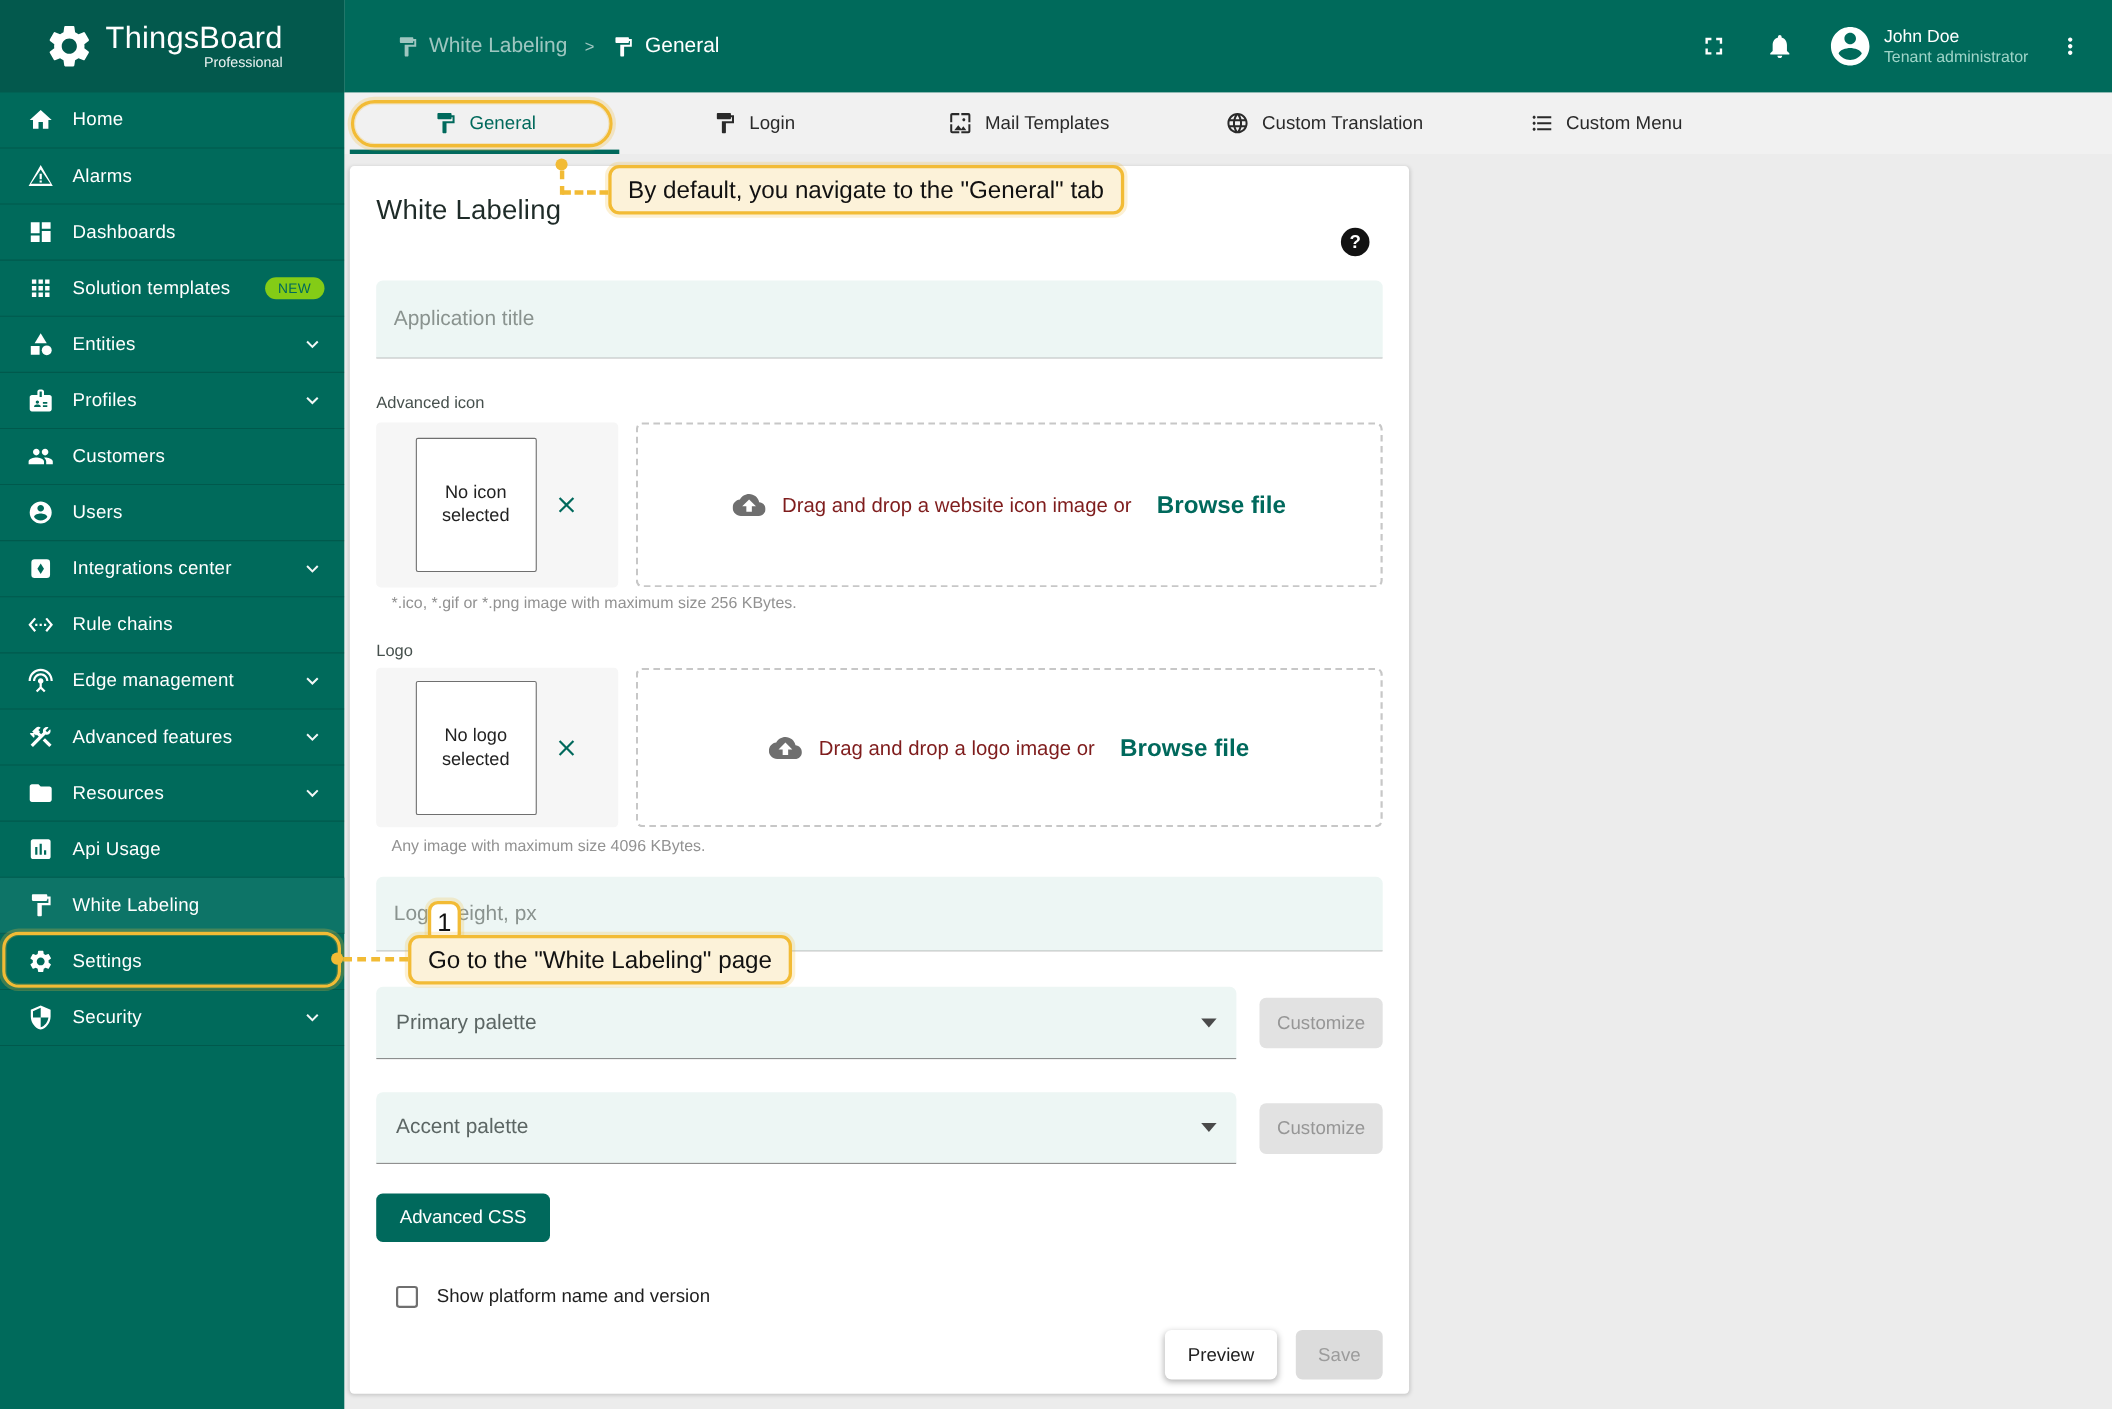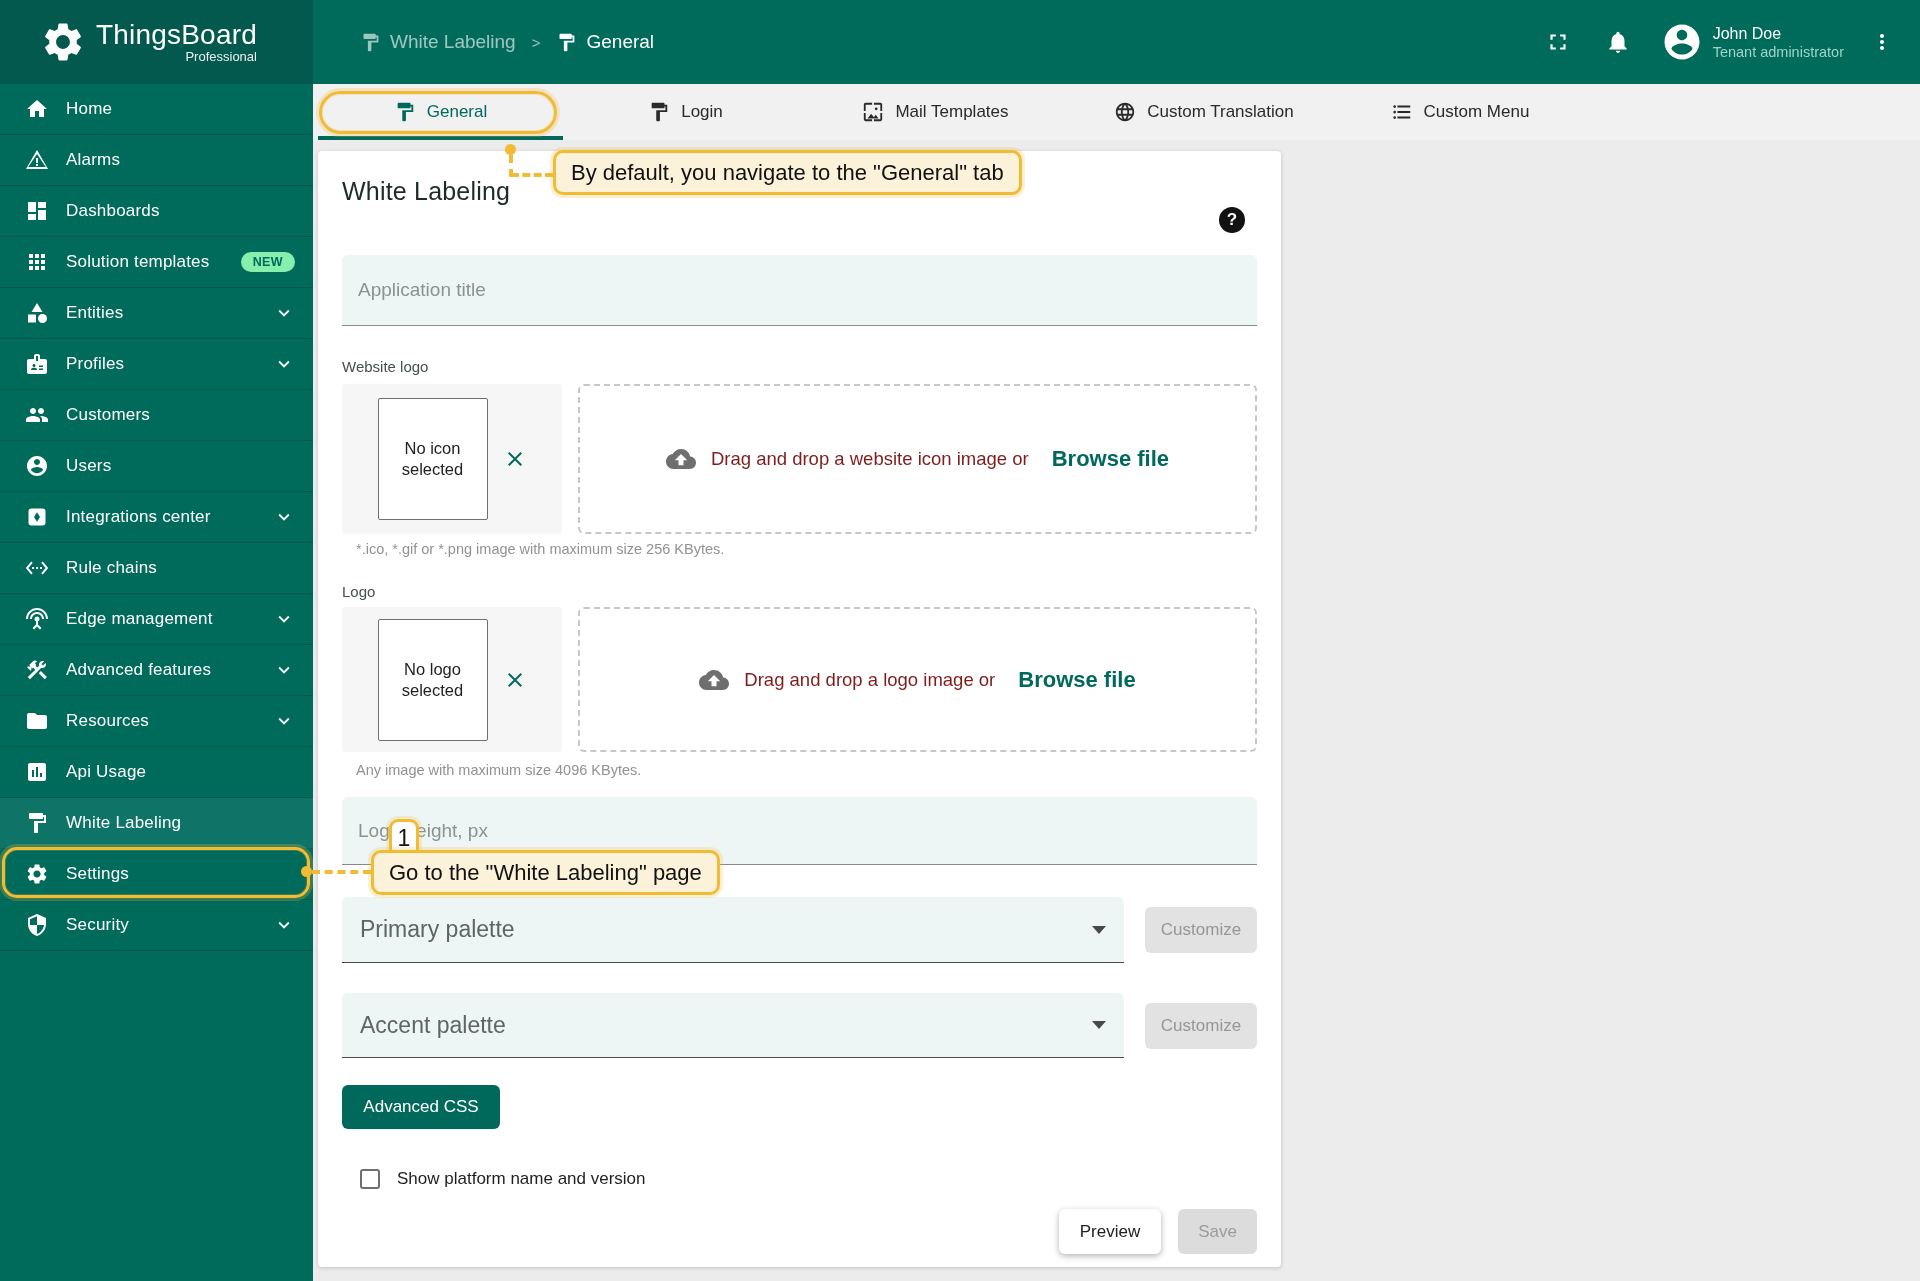--- a/index.html
+++ b/index.html
@@ -10,21 +10,21 @@
   .sidebar { position:absolute; left:0; top:0; width:313px; height:1281px; background:#006a5b; z-index:5; }
   .logo-block { height:84px; background:#03594d; display:flex; align-items:center; padding-left:40px; }
   .logo-gear { width:46px; height:46px; color:#fff; }
   .logo-text { margin-left:10px; display:flex; flex-direction:column; align-items:flex-end;justify-content:center; }
   .brand { color:#fff; font-size:28px; font-weight:500; letter-spacing:.2px; line-height:30px; }
   .brand-sub { color:rgba(255,255,255,.92); font-size:13px; margin-top:-1px; }
   .nav-item { position:relative; height:51px; display:flex; align-items:center; padding:0 18px 0 25px; color:#fff; cursor:pointer; border-bottom:1px solid rgba(0,0,0,.16); }
   .nav-item .ic { width:24px; height:24px; }
   .nav-label { margin-left:17px; font-size:17px; font-weight:500; letter-spacing:.2px; }
   .nav-chevron { margin-left:auto; width:22px; height:22px; opacity:.95; }
-  .nav-badge { margin-left:auto; background:#86efac; color:#00695c; font-size:12.5px; font-weight:700; padding:3px 12px; border-radius:12px; letter-spacing:.4px; }
+  .nav-badge { margin-left:auto; background:#84cc16; color:#00695c; font-size:12.5px; font-weight:400; padding:3px 12px; border-radius:12px; letter-spacing:.4px; }
   .nav-item.active { background:#0d7467; }
 
   
   .topbar { position:absolute; left:313px; top:0; width:1607px; height:84px; background:#006a5b; display:flex; align-items:center; z-index:4; }
   .breadcrumb { display:flex; align-items:center; margin-left:47px; font-size:19px; }
   .crumb { display:flex; align-items:center; gap:9px; }
   .crumb .ic { width:21px; height:21px; }
   .crumb-muted { color:rgba(255,255,255,.62); }
   .crumb-sep { color:rgba(255,255,255,.62); font-size:15px; margin:0 16px; }
   .crumb-active { color:#fff; }
@@ -64,21 +64,21 @@
   .drop-zone { flex:1; border:2px dashed #c7c7c7; border-radius:6px; display:flex; align-items:center; justify-content:center; gap:15px; }
   .cloud-icon { width:30px; height:30px; color:#6f6f6f; }
   .drop-text { color:#7f1d1d; font-size:18.5px; }
   .browse-link { color:#00695c; font-size:22px; font-weight:700; margin-left:8px; cursor:pointer; }
   .hint { margin-top:7px; font-size:14.5px; color:#929292; padding-left:14px; }
   .hint-2 { margin-top:10px; }
   .field-logo-height { margin-top:19px; height:68px; }
   .palette-row { margin-top:32px; display:flex; align-items:center; gap:21px; height:66px; }
   .palette-row.accent { margin-top:30px; height:65px; }
   .select-field { flex:1; height:100%; background:#edf6f4; border-radius:6px 6px 0 0; border-bottom:1px solid #4a4a4a; display:flex; align-items:center; padding:0 18px; cursor:pointer; }
-  .select-label { color:#5c6664; font-size:23px; }
+  .select-label { color:#5c6664; font-size:19px; }
   .select-arrow { margin-left:auto; width:0; height:0; border-left:7px solid transparent; border-right:7px solid transparent; border-top:8px solid #4a4a4a; }
   .customize-btn { width:112px; height:46px; background:#e2e2e2; color:#969696; border:none; border-radius:6px; font-size:17px; font-weight:500; font-family:inherit; cursor:default; }
   .adv-css-btn { margin-top:27px; width:158px; height:44px; background:#00695c; color:#fff; border:none; border-radius:6px; font-size:17px; font-weight:500; font-family:inherit; cursor:pointer; display:block; }
   .checkbox-row { margin-top:40px; display:flex; align-items:center; padding-left:18px; }
   .checkbox { width:20px; height:20px; border:2px solid #6f6f6f; border-radius:3px; background:#fff; cursor:pointer; }
   .checkbox-label { margin-left:17px; font-size:17px; color:#1f1f1f; }
   .actions-row { margin-top:20px; display:flex; justify-content:flex-end; align-items:center; gap:17px; }
   .preview-btn { height:45px; padding:0 21px; background:#fff; color:#212121; border:none; border-radius:6px; font-size:17px; font-weight:500; font-family:inherit; box-shadow:0 2px 6px rgba(0,0,0,.3); cursor:pointer; }
   .save-btn { height:45px; padding:0 20px; background:#dcdcdc; color:#9c9c9c; border:none; border-radius:6px; font-size:17px; font-weight:500; font-family:inherit; cursor:default; }
 
@@ -316,21 +316,21 @@
 
 <main class="content">
   <section class="card">
     <h1 class="page-title">White Labeling</h1>
     <div class="help-btn">?</div>
 
     <div class="field field-app-title">
       <span class="placeholder">Application title</span>
     </div>
 
-    <div class="sec-label">Website logo</div>
+    <div class="sec-label">Advanced icon</div>
     <div class="upload-row">
       <div class="preview-box">
         <div class="no-img">No icon selected</div>
         <svg class="clear-btn" viewBox="0 0 24 24" fill="currentColor">
             <path d="M19 6.41 17.59 5 12 10.59 6.41 5 5 6.41 10.59 12 5 17.59 6.41 19 12 13.41 17.59 19 19 17.59 13.41 12z"></path>
           </svg>
       </div>
       <div class="drop-zone">
         <svg class="cloud-icon" viewBox="0 0 24 24" fill="currentColor">
             <path d="M19.35 10.04C18.67 6.59 15.64 4 12 4 9.11 4 6.6 5.64 5.35 8.04 2.34 8.36 0 10.91 0 14c0 3.31 2.69 6 6 6h13c2.76 0 5-2.24 5-5 0-2.64-2.05-4.78-4.65-4.96zM14 13v4h-4v-4H7l5-5 5 5h-3z"></path>

